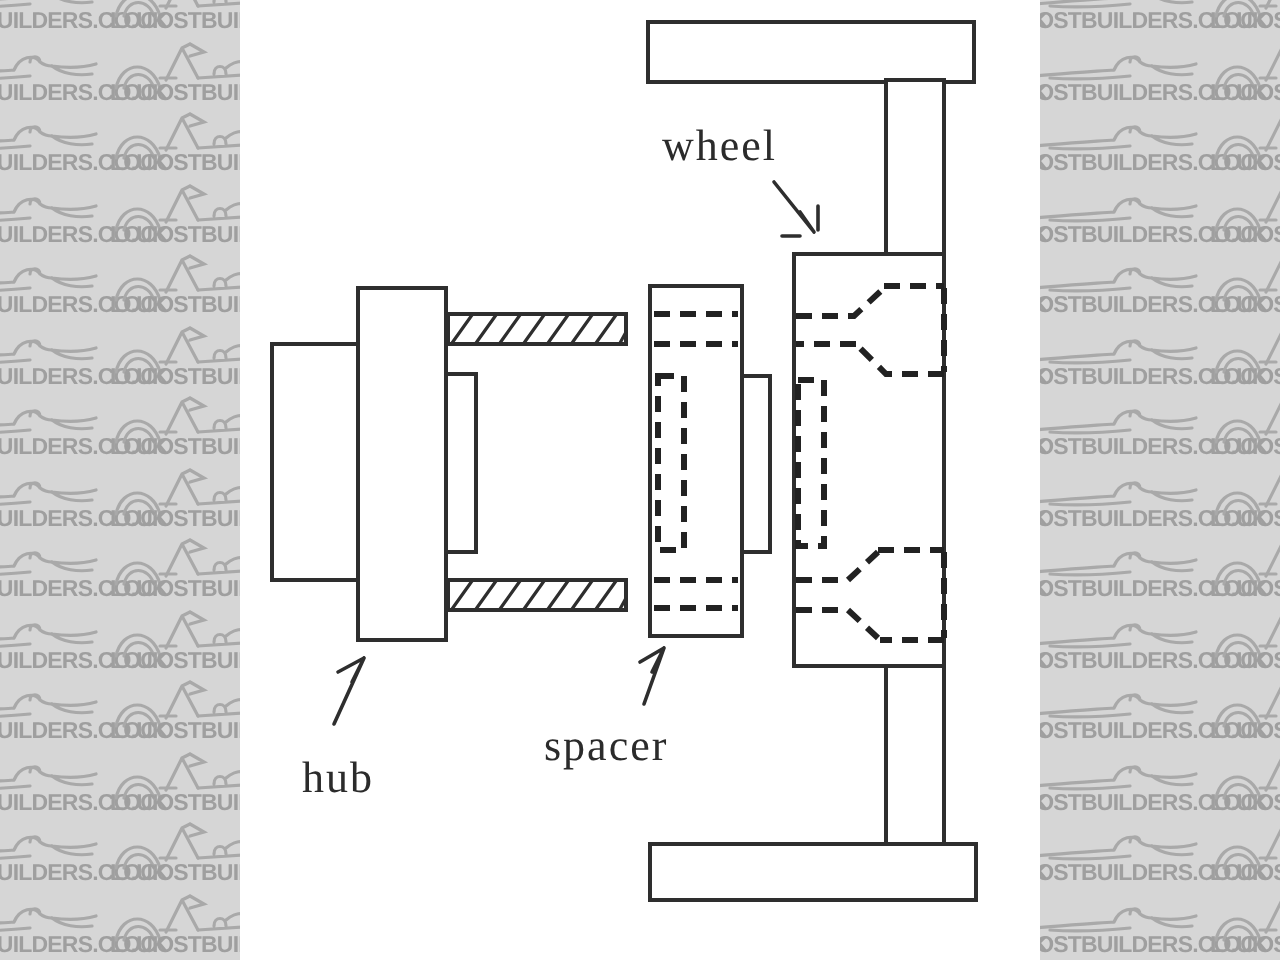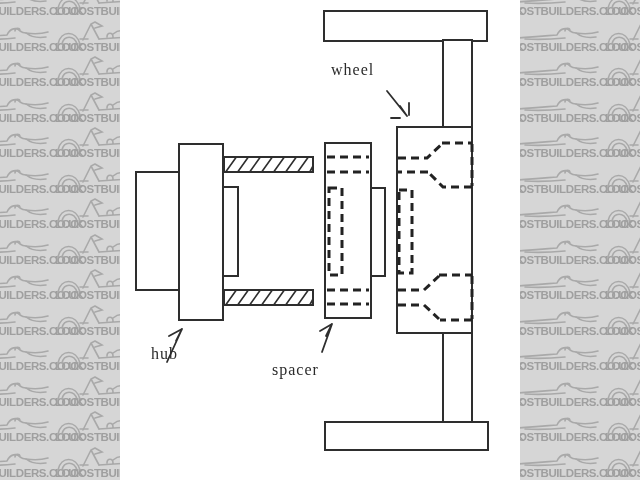--- a/index.html
+++ b/index.html
@@ -15,24 +15,24 @@
   .wm-text{
     position:absolute;left:0;bottom:1px;
     font-weight:bold;font-size:11.5px;letter-spacing:-0.4px;
     color:#9f9f9f;font-family:"Liberation Sans",sans-serif;
   }
   
   .panel{position:absolute;left:120px;top:0;width:400px;height:480px;background:#ffffff;}
   .panel svg{position:absolute;left:0;top:0;}
   .lbl{
     position:absolute;font-family:"Liberation Serif","DejaVu Serif",serif;
-    font-size:16px;color:#2b2b2b;letter-spacing:1px;line-height:1;
+    font-size:22px;color:#2b2b2b;letter-spacing:1px;line-height:1;
   }
   .lbl-wheel{left:211px;top:62px;}
-  .lbl-hub{left:31px;top:346px;}
+  .lbl-hub{left:31px;top:378px;}
   .lbl-spacer{left:152px;top:352px;margin-top:10px;}
 </style>
 </head>
 <body>
 
 <div class="stage">
 
   <div class="wm-layer" id="wm">
       <div class="wm-row" style="top: -18px;"><span class="wm-unit"><svg class="wm-car" width="105" height="24" viewBox="0 0 105 24" fill="none" stroke="#a9a9a9" stroke-width="1.6" stroke-linecap="round">
             <path d="M3,21 C6,20 9,20 12,20 M9,20 C8,15 11,13 12,16 C12.5,18 12,19 11.5,20"></path>

